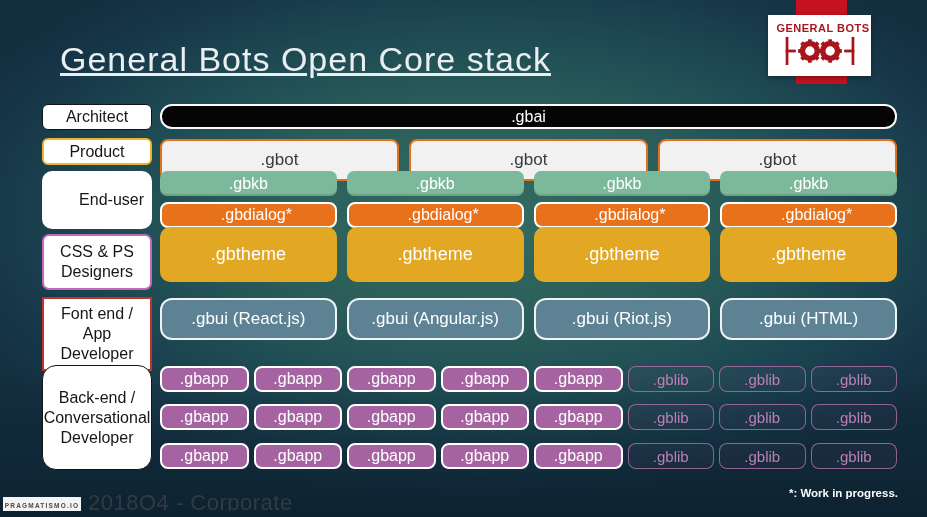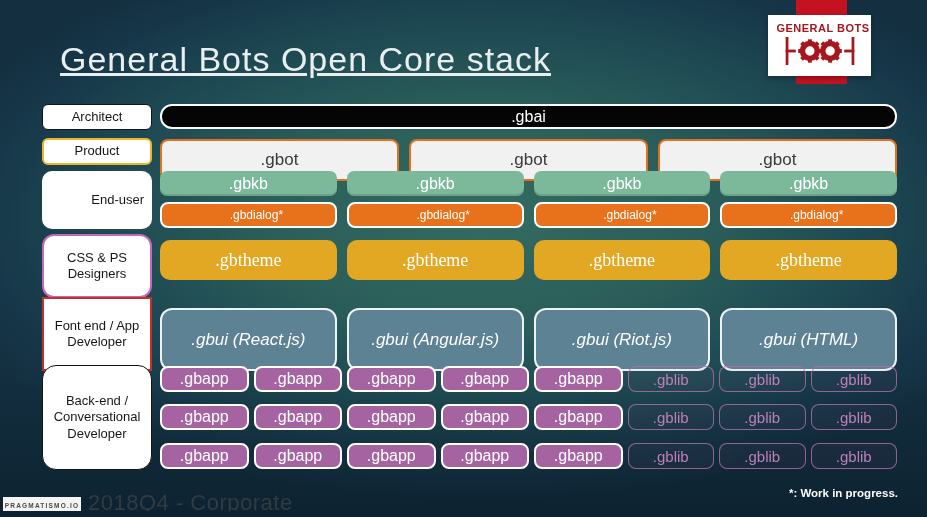--- a/index.html
+++ b/index.html
@@ -28,26 +28,26 @@
   .logo-box { position:absolute; left:768px; top:15px; width:103px; height:61px;
     background:#ffffff; z-index:3; box-shadow:0 2px 5px rgba(0,0,0,.35);
     display:flex; flex-direction:column; align-items:center; padding-top:7px; }
   .logo-text { color:#a8161d; font-weight:bold; font-size:11px; letter-spacing:.5px;margin-left:7px; }
   .logo-gears { margin-top:1px; }
 
   
   .role {
     position:absolute; left:42px; width:110px; background:#ffffff;
     display:flex; align-items:center; justify-content:center; text-align:center;
-    color:#161616; font-size:13px; line-height:1.25; z-index:3; padding:2px 6px;
+    color:#161616; font-size:16px; line-height:1.25; z-index:3; padding:2px 6px;
   }
   .role-architect { top:104px; height:26px; border:1.5px solid #141414; border-radius:6px; }
   .role-product   { top:138px; height:27px; border:2px solid #f0b429; border-radius:6px; }
   .role-enduser   { top:171px; height:58px; border:2px solid #ffffff; border-radius:10px;justify-content:flex-end; }
-  .role-cssps     { top:234px; height:64px; border:2px solid #c468ba; border-radius:12px;align-items:center; }
+  .role-cssps     { top:234px; height:56px; border:2px solid #c468ba; border-radius:7px;align-items:center; }
   .role-frontend  { top:297px; height:74px; border:2px solid #c2312b; border-radius:0; }
   .role-backend   { top:365px; height:105px; border:1.5px solid #141414; border-radius:14px; }
 
   
   .row { position:absolute; left:160px; width:737px; display:flex; gap:10px; z-index:3; }
   .box {
     flex:1; display:flex; align-items:center; justify-content:center;
     color:#ffffff; white-space:nowrap;
   }
 
@@ -56,26 +56,26 @@
 
   .row-gbot { top:139px; height:42px; }
   .box-gbot { background:#f1f1f1; border:2px solid #e2701d; border-radius:8px;
               color:#3a3a3a; font-size:17px; }
 
   .row-gbkb { top:171px; height:25px; }
   .box-gbkb { background:#7cb99b; border-radius:7px; font-size:16px;
               box-shadow:inset 0 -2px 0 rgba(0,0,0,.12); }
 
   .row-gbdialog { top:202px; height:26px; }
-  .box-gbdialog { background:#e8721c; border:2px solid #ffffff; border-radius:8px; font-size:12px;padding-left:16px; }
-
-  .row-gbtheme { top:240px; height:40px;font-family:Liberation Serif, serif; }
+  .box-gbdialog { background:#e8721c; border:2px solid #ffffff; border-radius:8px; font-size:16px;padding-left:16px; }
+
+  .row-gbtheme { top:227px; height:55px; }
   .box-gbtheme { background:#e2a723; border-radius:10px; font-size:18px; }
 
-  .row-gbui { top:308px; height:63px;font-style:italic; }
+  .row-gbui { top:298px; height:42px; }
   .box-gbui { background:#5c8294; border:2.5px solid #eef2f3; border-radius:12px; font-size:17px; }
 
   .row-gbapp { height:26px; gap:5px; }
   .row-gbapp.r1 { top:366px; } .row-gbapp.r2 { top:404px; } .row-gbapp.r3 { top:443px; }
   .box-gbapp { background:#a564a1; border:2px solid #ffffff; border-radius:8px; font-size:16px; }
   .box-gblib { background:rgba(165,100,161,0.06); border:1.5px solid rgba(176,111,172,.8);
                border-radius:8px; font-size:15px; color:#bd7fb8; }
 
   
   .badge {

